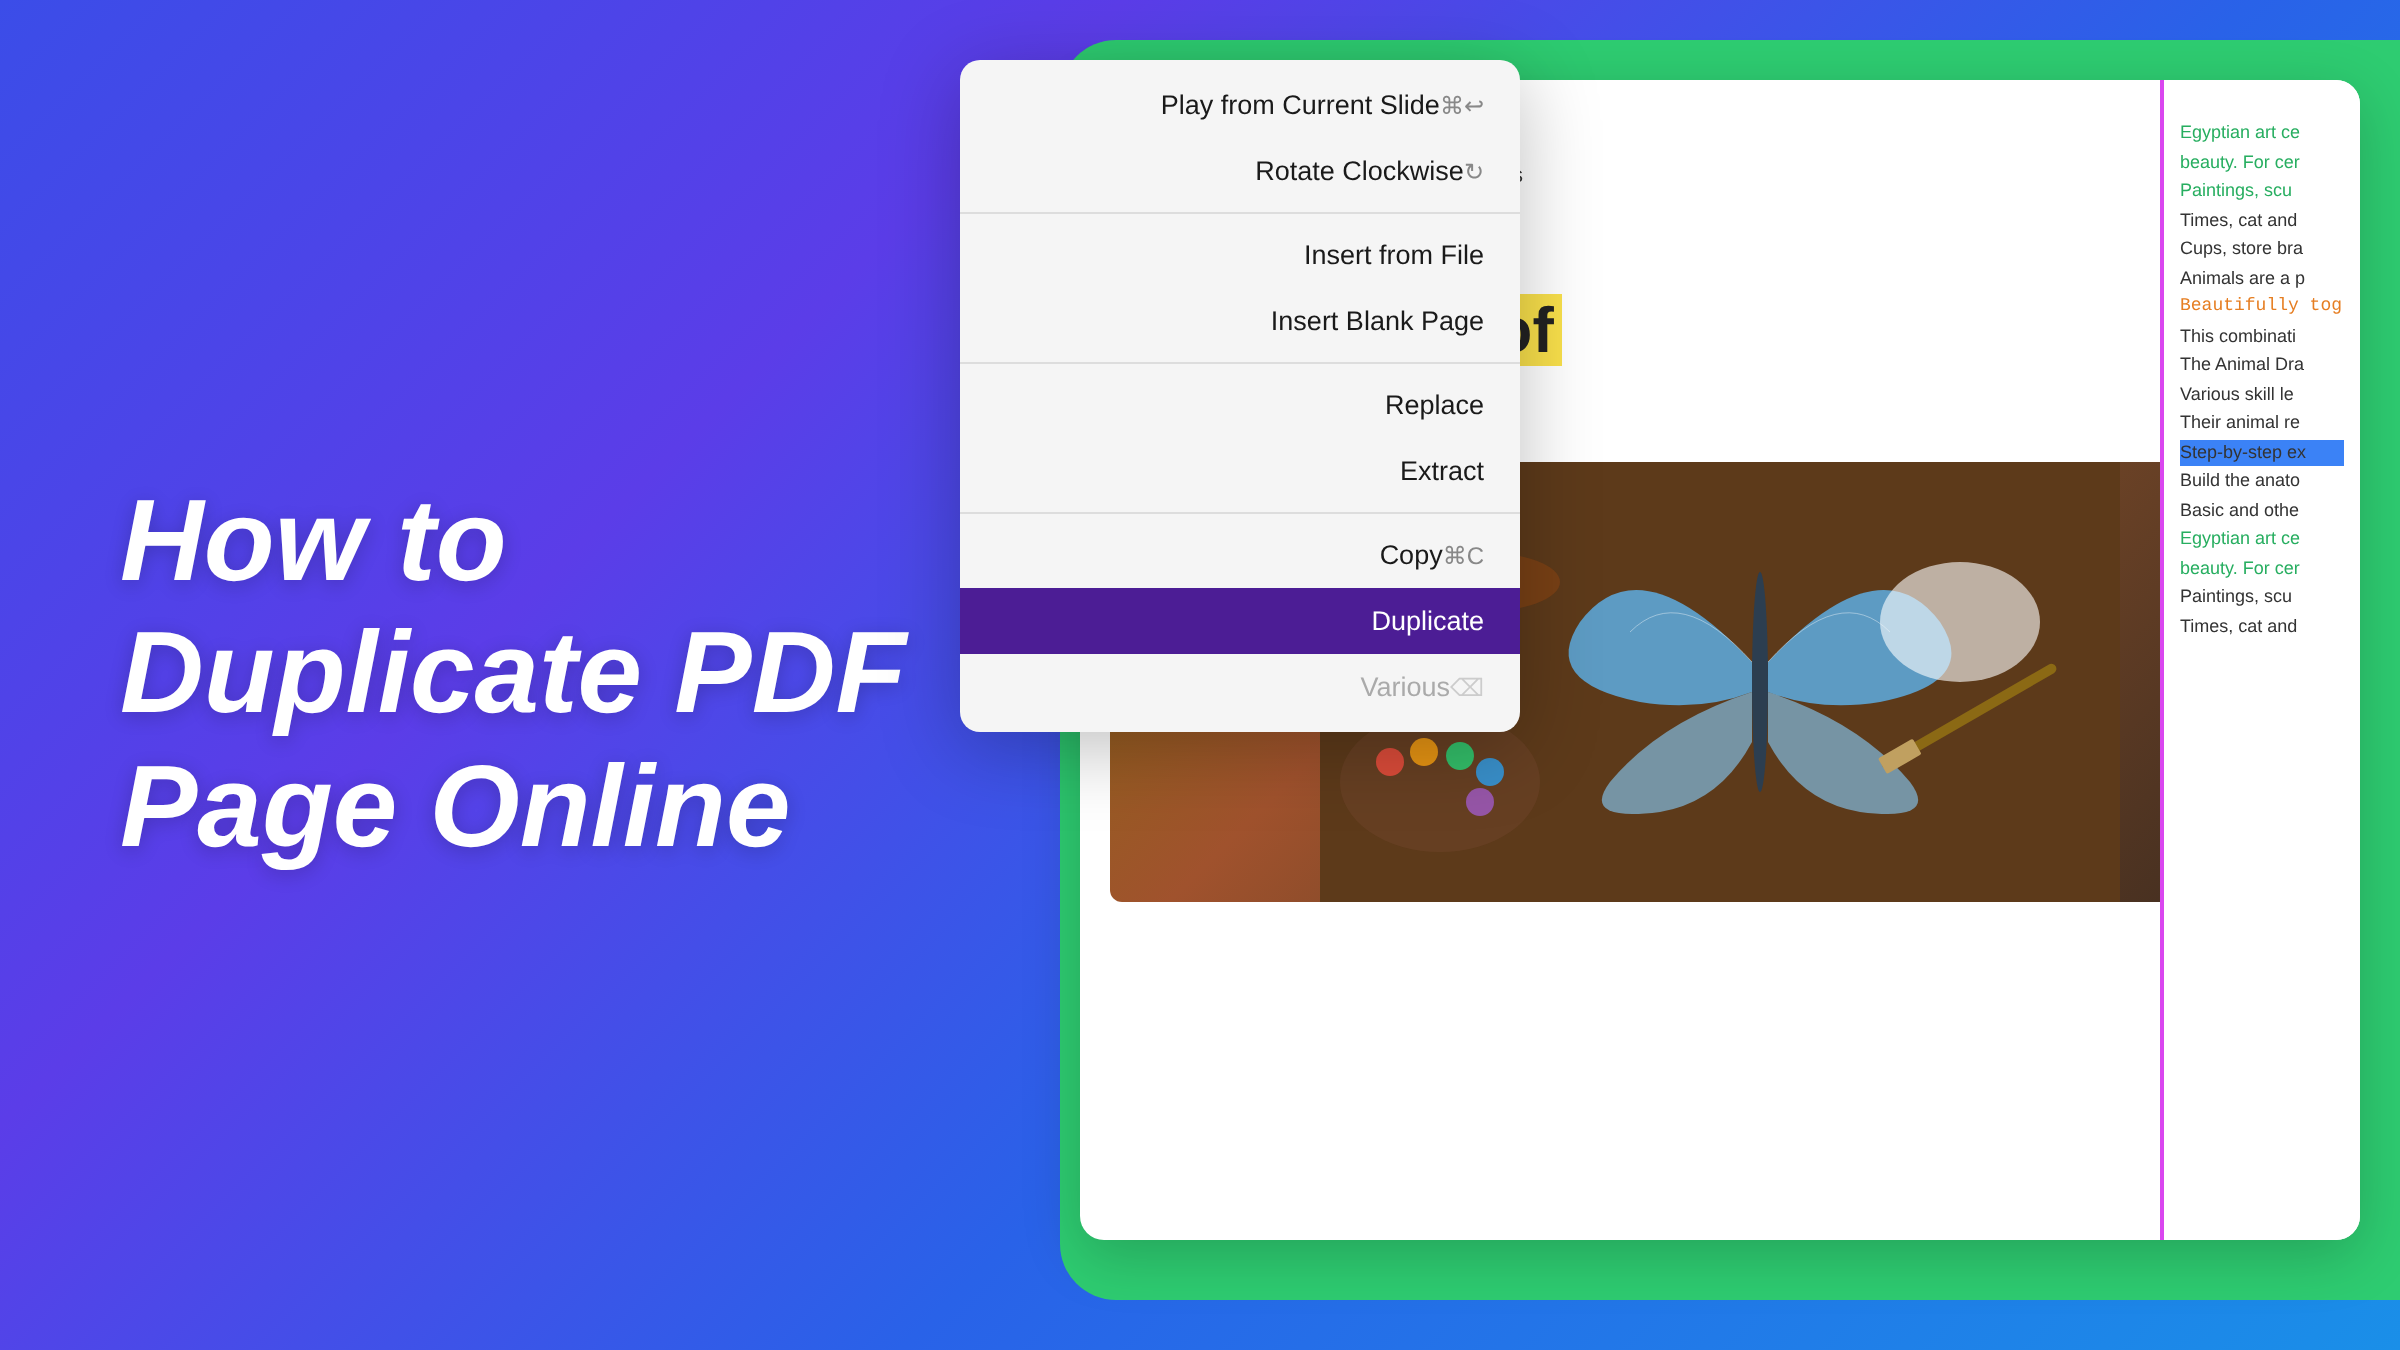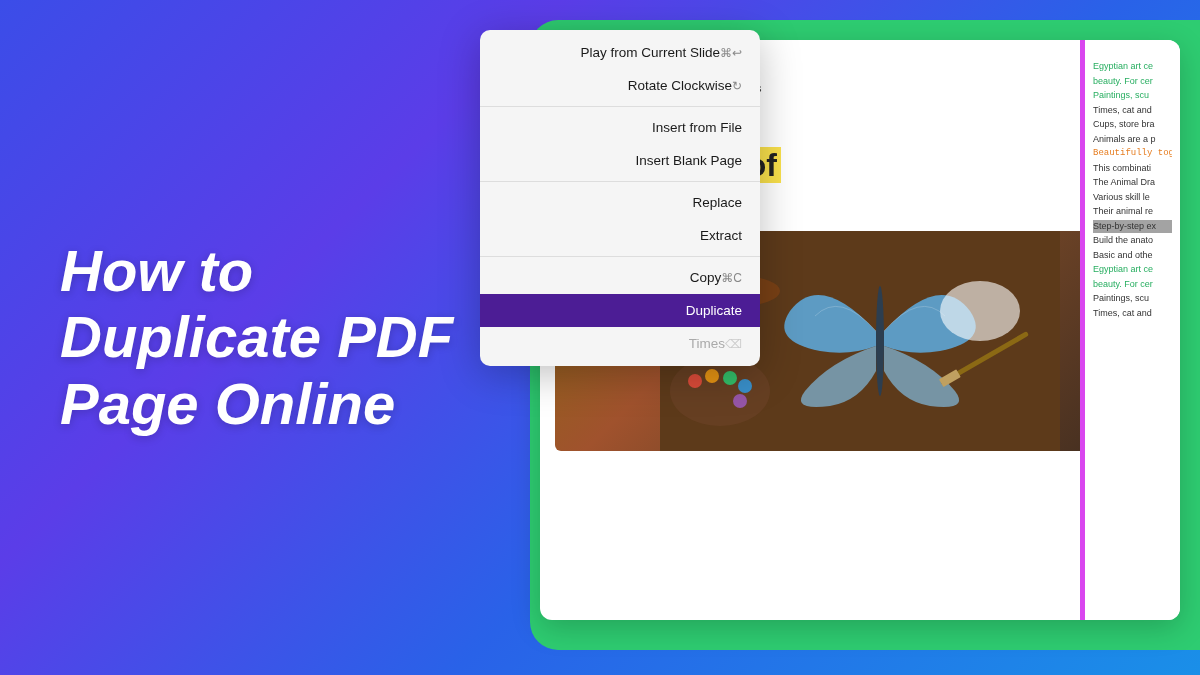--- a/index.html
+++ b/index.html
@@ -156,33 +156,33 @@
 
     
     .sidebar-text {
       position: absolute;
       right: 0;
       top: 0;
       width: 100px;
       height: 100%;
       padding: 20px 8px;
       background: white;
-      border-left: 5px solid #d946ef;
+      border-left: 2px solid #d946ef;
     }
 
     .sidebar-line {
       font-size: 9px;
       color: #333;
       line-height: 1.5;
       margin-bottom: 1px;
       white-space: nowrap;
       overflow: hidden;
     }
     .sidebar-line.green { color: #27ae60; }
-    .sidebar-line.highlight { background: #a3a3a3; }
+    .sidebar-line.highlight { background: #3b82f6; }
     .sidebar-line.orange { color: #e67e22; font-family: Liberation Mono, monospace; }
   </style>
 </head>
 <body>
 
 <div class="bg-gradient"></div>
 
 <div class="hero-text">
   <span>How to Duplicate PDF Page Online</span>
 </div>
@@ -288,16 +288,16 @@
     </div>
     <div class="menu-separator"></div>
     <div class="menu-item">
       <span>Copy</span>
       <span class="menu-shortcut">⌘C</span>
     </div>
     <div class="menu-item highlighted">
       <span>Duplicate</span>
     </div>
     <div class="menu-item disabled">
-      <span>Times</span>
+      <span>Various</span>
       <span class="menu-shortcut">⌫</span>
     </div>
   </div>
 
 </body></html>

